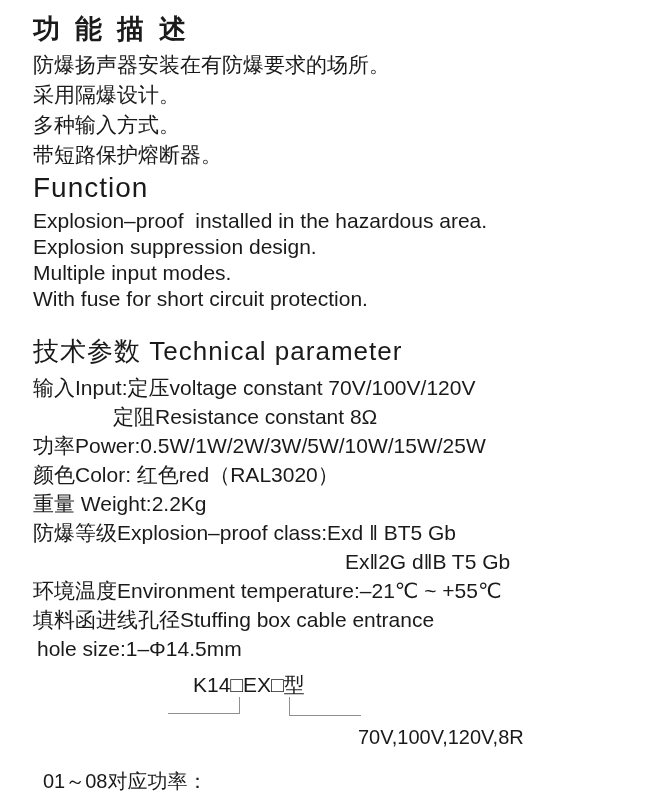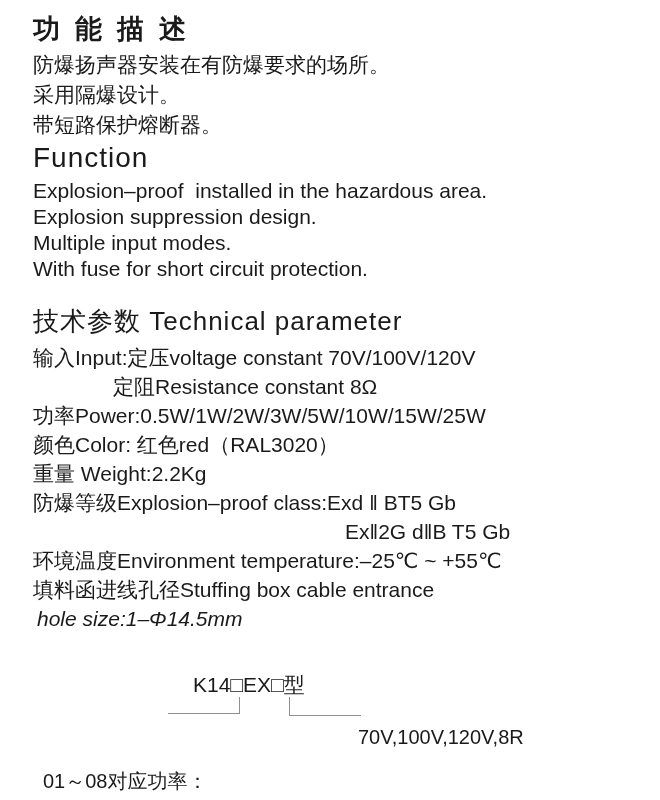--- a/index.html
+++ b/index.html
@@ -58,21 +58,21 @@
     white-space: pre-wrap;
   }
   .tech-row {
     font-size: 21px;
     line-height: 29px;
     margin: 0;
     white-space: pre-wrap;
   }
   .ind-resistance { padding-left: 80px; }
   .ind-exclass    { padding-left: 312px; }
-  .ind-hole       { padding-left: 4px; font-style: italic; }
+  .ind-hole       { padding-left: 4px; }
 
   .diagram {
     position: absolute;
     top: 668px;
     left: 0;
     width: 660px;
     height: 132px;
   }
   .model-code {
     position: absolute;
@@ -122,37 +122,38 @@
 </style>
 </head>
 <body>
 
 <div class="page">
   <div class="content">
 
     <h1 class="zh-head">功能描述</h1>
     <p class="zh-line">防爆扬声器安装在有防爆要求的场所。</p>
     <p class="zh-line">采用隔爆设计。</p>
+    <p class="zh-line">多种输入方式。</p>
     <p class="zh-line">带短路保护熔断器。</p>
 
     <h1 class="en-head">Function</h1>
     <p class="en-line">Explosion–proof  installed in the hazardous area.</p>
     <p class="en-line">Explosion suppression design.</p>
     <p class="en-line">Multiple input modes.</p>
     <p class="en-line">With fuse for short circuit protection.</p>
 
     <h1 class="tech-head">技术参数 Technical parameter</h1>
     <p class="tech-row">输入Input:定压voltage constant 70V/100V/120V</p>
     <p class="tech-row ind-resistance">定阻Resistance constant 8Ω</p>
     <p class="tech-row">功率Power:0.5W/1W/2W/3W/5W/10W/15W/25W</p>
     <p class="tech-row">颜色Color: 红色red（RAL3020）</p>
     <p class="tech-row">重量 Weight:2.2Kg</p>
     <p class="tech-row">防爆等级Explosion–proof class:Exd ‖ BT5 Gb</p>
     <p class="tech-row ind-exclass">Ex‖2G d‖B T5 Gb</p>
-    <p class="tech-row">环境温度Environment temperature:–25℃ ~ +55℃</p>
+    <p class="tech-row">环境温度Environment temperature:–21℃ ~ +55℃</p>
     <p class="tech-row">填料函进线孔径Stuffing box cable entrance</p>
     <p class="tech-row ind-hole">hole size:1–Φ14.5mm</p>
 
   </div>
 
   <div class="diagram">
     <div class="model-code">K14□EX□型</div>
     <div class="conn conn-left"></div>
     <div class="conn conn-right"></div>
     <div class="left-note">

